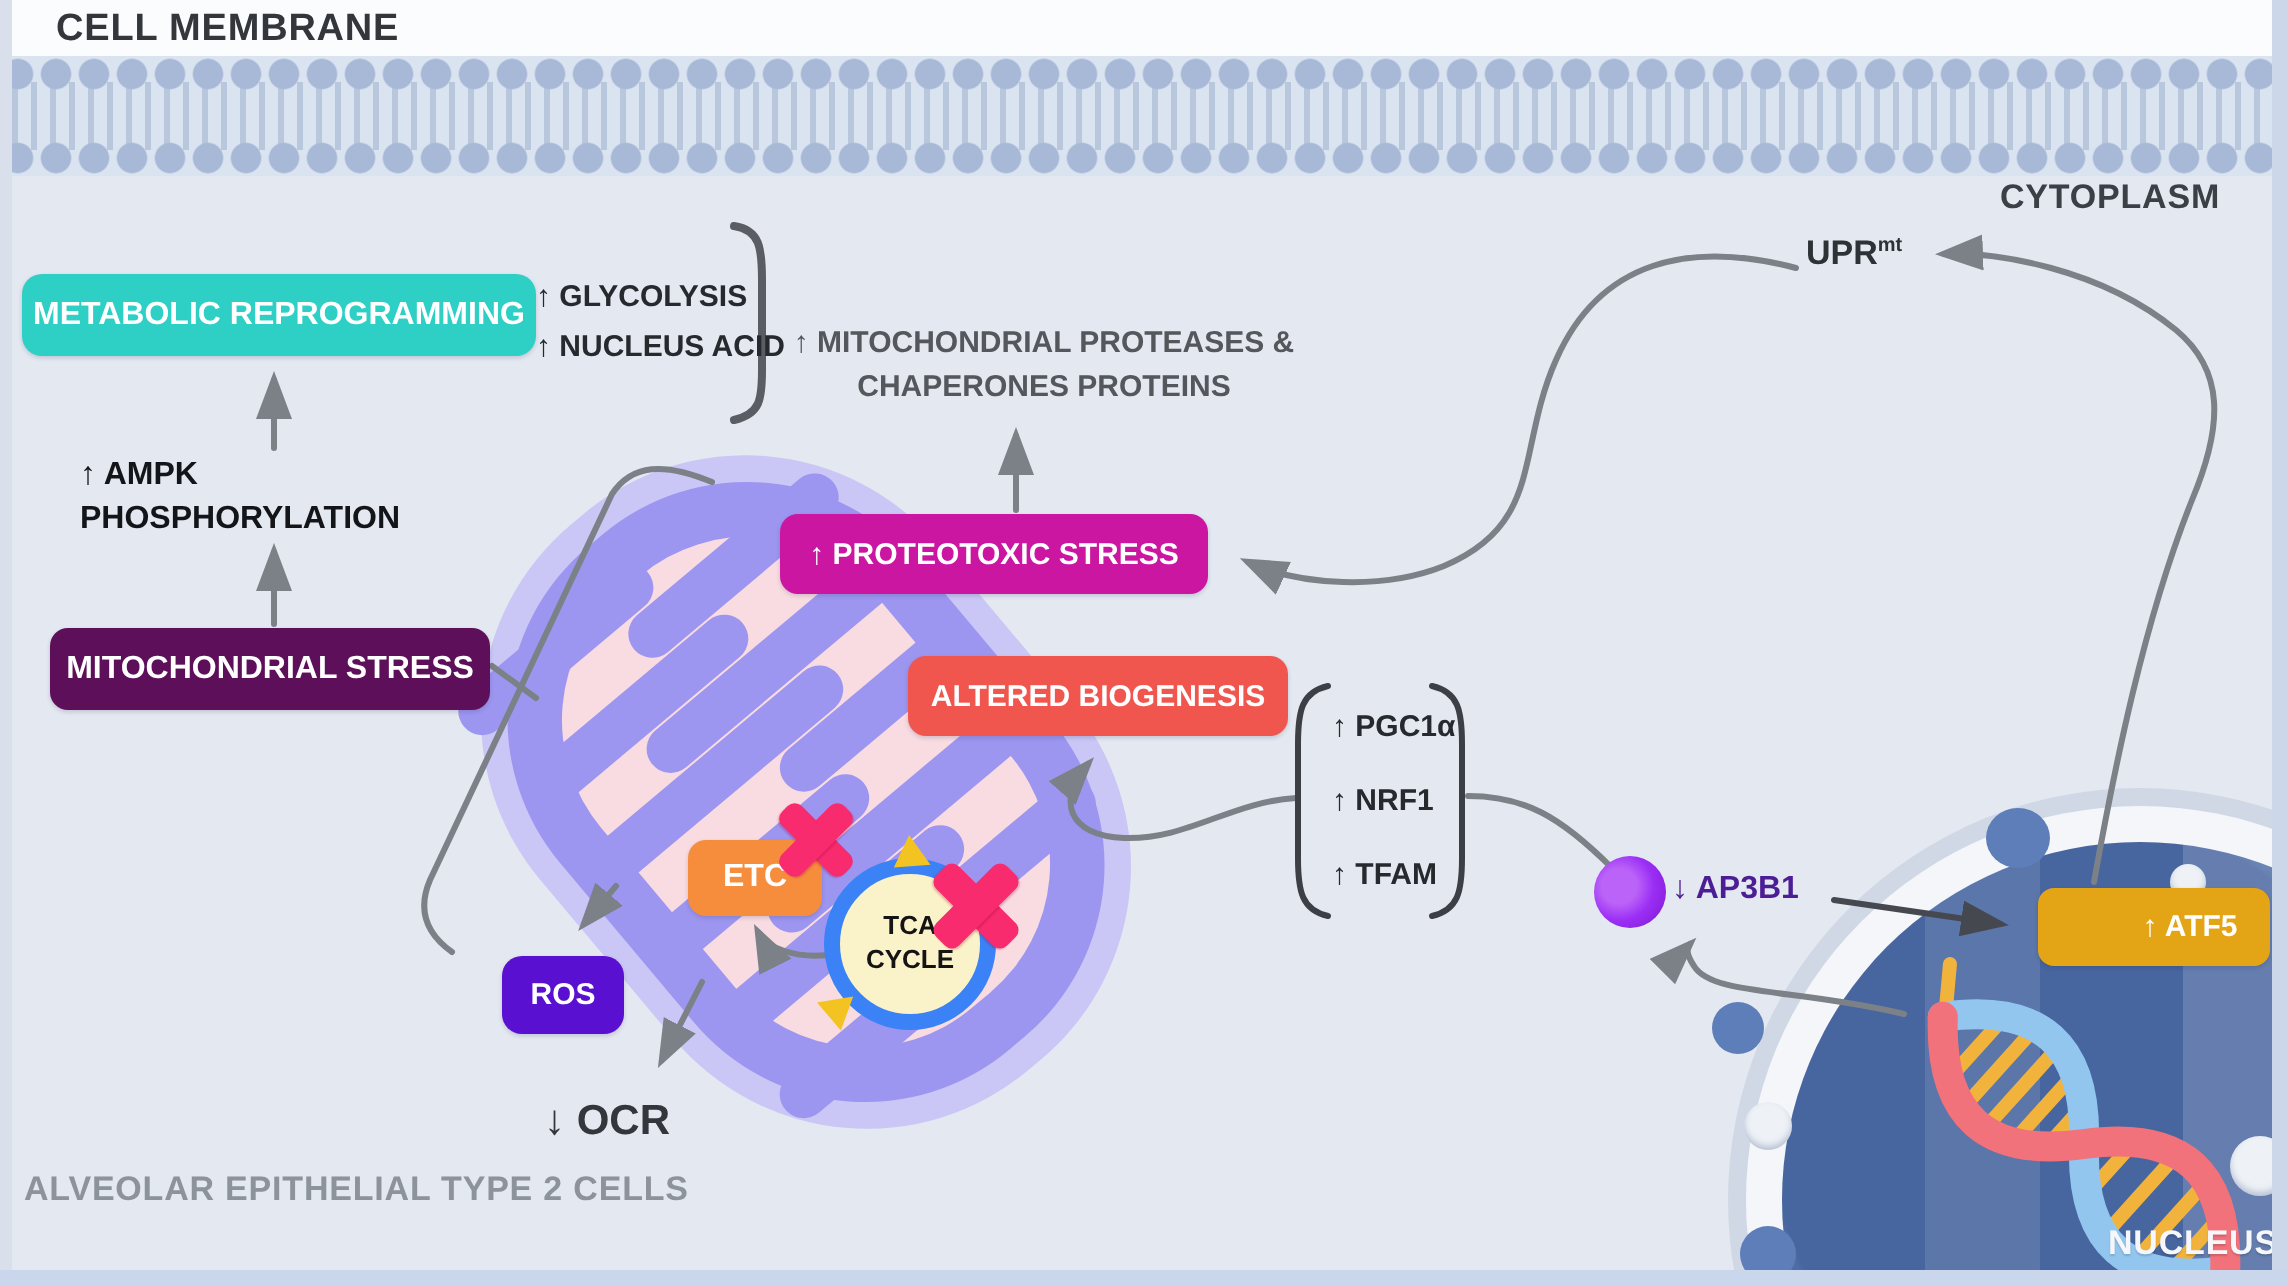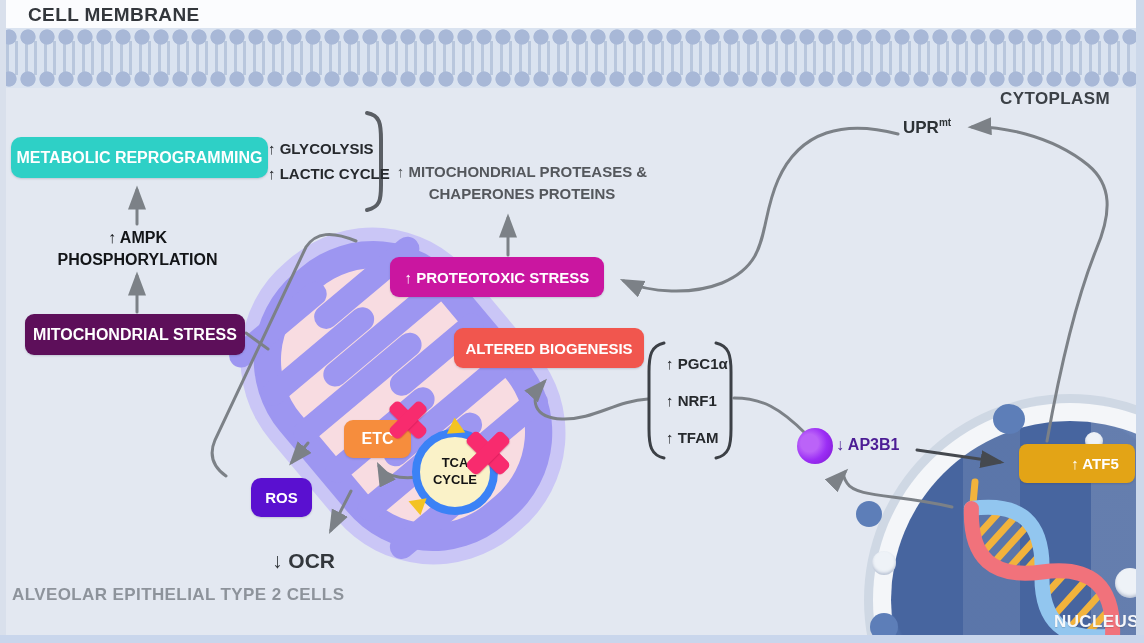--- a/index.html
+++ b/index.html
@@ -40,21 +40,21 @@
   #box-ros{left:251px;top:478px;width:61px;height:39px;background:#5a10d0;border-radius:10px;font-size:15px;}
   #box-atf5{left:1019px;top:444px;width:80px;height:39px;background:#e3a416;border-radius:8px;font-size:15px;padding-left:36px;}
   #box-mutation{left:901px;top:506px;width:116px;height:63px;background:#6513d0;border-radius:12px;flex-direction:column;line-height:1.25;font-size:14px;}
   #box-mutation .gene{font-style:italic;font-size:15px;}
 
   
   .ann{font-weight:bold;color:#26292d;z-index:6;white-space:nowrap;}
   #ann-glycolysis{left:268px;top:140px;font-size:15px;}
   #ann-lactic{left:268px;top:165px;font-size:15px;}
   #ann-proteases{left:388px;top:161px;font-size:15px;color:#54575c;text-align:center;width:268px;line-height:1.45;white-space:normal;}
-  #ann-ampk{left:40px;top:227px;width:195px;text-align:center;font-size:16px;color:#131518;line-height:1.35;}
+  #ann-ampk{left:40px;top:227px;width:195px;text-align:left;font-size:16px;color:#131518;line-height:1.35;}
   #ann-upr{left:903px;top:117px;font-size:17px;color:#2d3236;}
   #ann-upr sup{font-size:10px;}
   #ann-pgc1a{left:666px;top:355px;font-size:15px;}
   #ann-nrf1{left:666px;top:392px;font-size:15px;}
   #ann-tfam{left:666px;top:429px;font-size:15px;}
   #ann-ap3b1{left:836px;top:436px;font-size:16px;color:#4c1d95;z-index:6;}
   #ann-ocr{left:272px;top:549px;font-size:21px;color:#33373c;z-index:6;}
 
   
   #mito-svg{left:180px;top:195px;z-index:3;}
@@ -208,21 +208,21 @@
       <span class="b2"></span>
     </div>
   <div class="abs xmark" id="x-tca" style="left:488px;top:453px;">
       <span class="b1"></span>
       <span class="b2"></span>
     </div>
 
   <div class="abs" id="sphere"></div>
 
   <div class="abs ann" id="ann-glycolysis">↑ GLYCOLYSIS</div>
-  <div class="abs ann" id="ann-lactic">↑ LACTIC CYCLE</div>
+  <div class="abs ann" id="ann-lactic">↑ NUCLEUS ACID</div>
   <div class="abs ann" id="ann-proteases">
     <span>↑ MITOCHONDRIAL PROTEASES &amp;</span><br>
     <span>CHAPERONES PROTEINS</span>
   </div>
   <div class="abs ann" id="ann-ampk">
     <span>↑ AMPK</span><br>
     <span>PHOSPHORYLATION</span>
   </div>
   <div class="abs ann" id="ann-upr">
     <span>UPR</span><sup>mt</sup>

